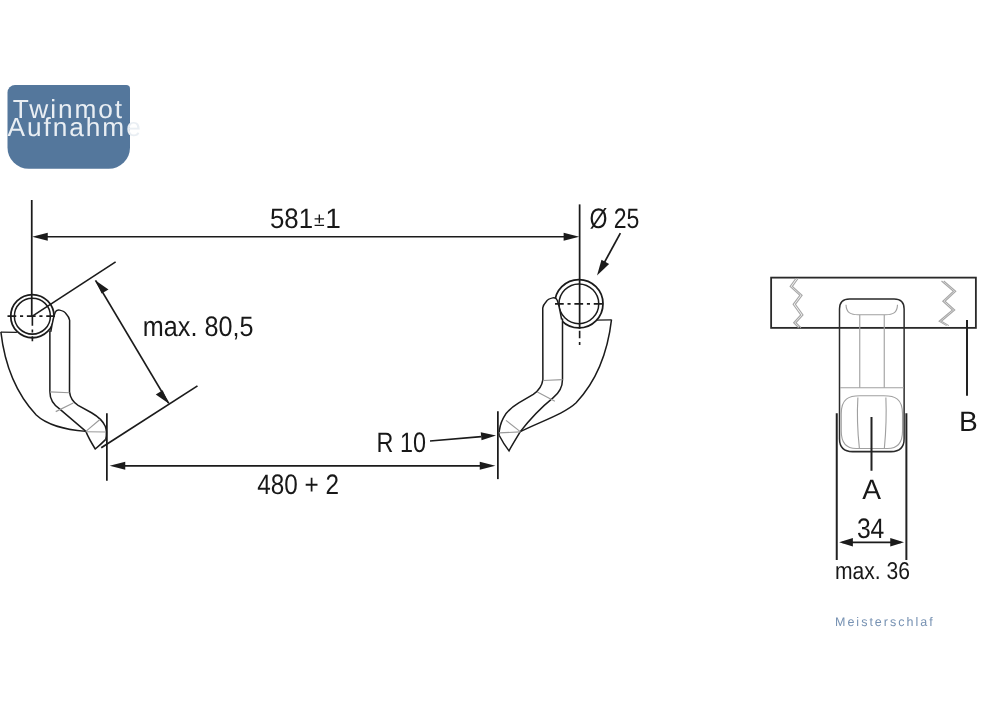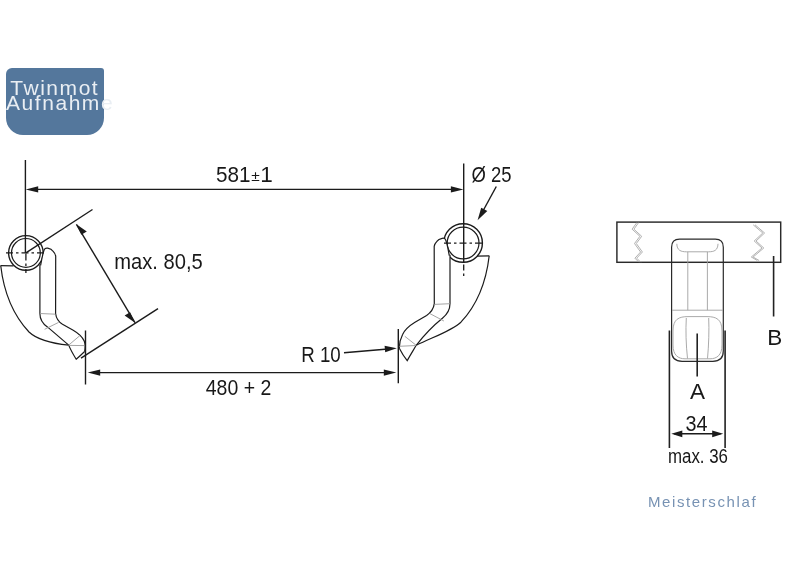--- a/index.html
+++ b/index.html
@@ -3,22 +3,22 @@
 <meta charset="utf-8">
 <style>
   html,body{margin:0;padding:0;background:#fff;-webkit-font-smoothing:antialiased;}
   #page{position:relative;width:790px;height:580px;background:#fff;overflow:hidden;
         font-family:"Liberation Sans",sans-serif;}
   #badge{position:absolute;left:6px;top:68px;width:97.5px;height:67px;
          background:#54779c;border-radius:6px 3px 17px 17px;
          color:#e9eef3;text-align:center;
          font-size:21px;letter-spacing:1.55px;line-height:15.9px;}
   #badge .in{position:absolute;left:0;right:0;top:11.5px;}
-  #brand{position:absolute;left:648px;top:492.5px;color:#7792b3;
-         font-size:15px;letter-spacing:1.6px;}
+  #brand{position:absolute;left:668px;top:492.5px;color:#7792b3;
+         font-size:10px;letter-spacing:1.6px;}
   svg{position:absolute;left:0;top:0;}
   text{font-family:"Liberation Sans",sans-serif;fill:#181818;}
 </style>
 </head>
 <body>
 <div id="page">
   <div id="badge">
       <div class="in">Twinmot<br>Aufnahme</div>
     </div>
   <svg width="790" height="580" viewBox="0 0 790 580">

